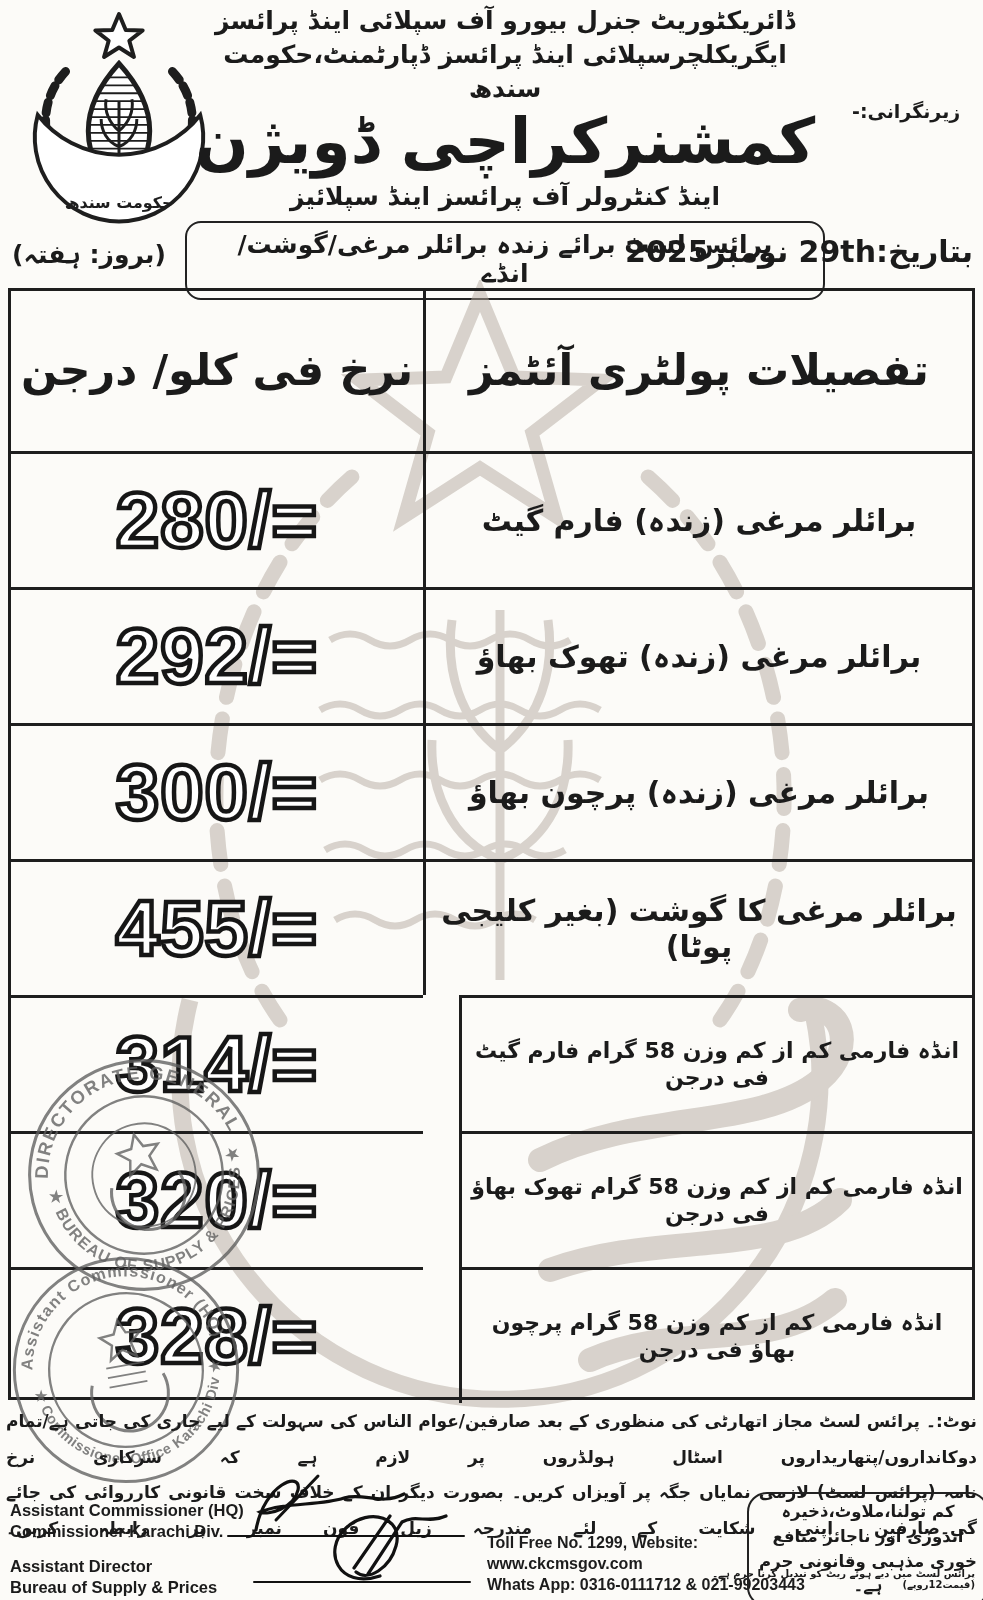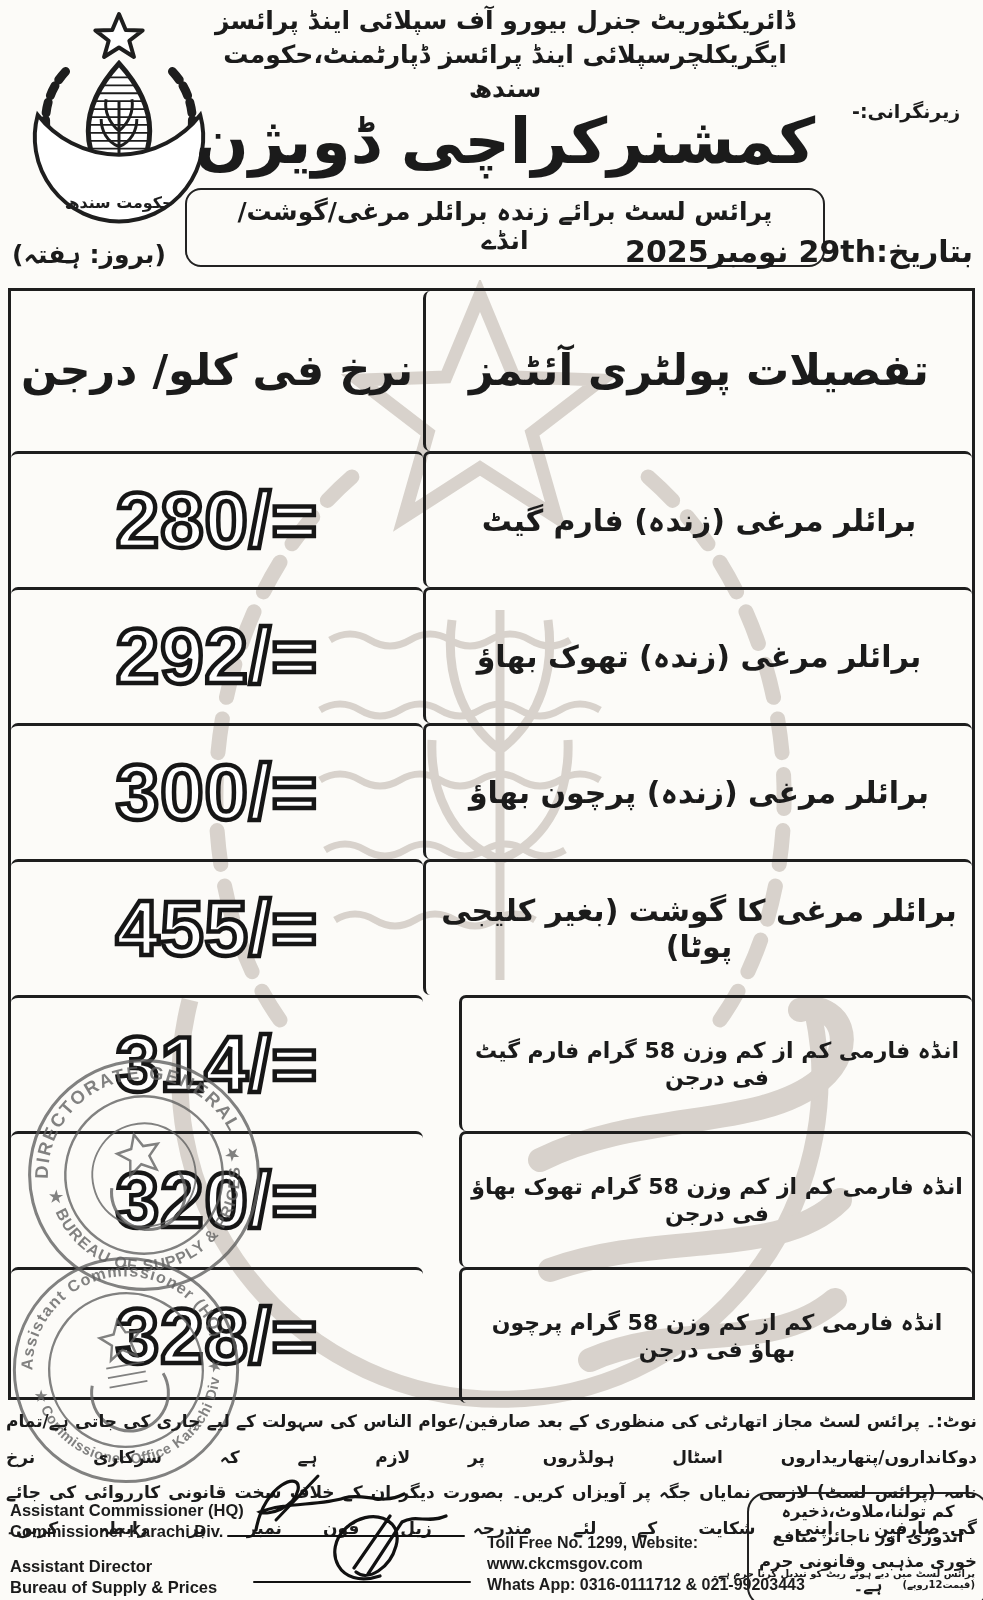--- a/index.html
+++ b/index.html
@@ -30,21 +30,21 @@
   .watermark{position:absolute; left:120px; top:280px; width:760px; height:1130px; opacity:.5; z-index:1; pointer-events:none;}
 
   
   .price-table{
     position:absolute; left:8px; top:288px; width:967px; height:1112px; z-index:2;
     display:grid; grid-template-columns:412px 1fr; grid-template-rows:160px repeat(7,136px);
     border:3.5px solid #1e1e1e; box-sizing:border-box; background:transparent;
   }
   .tcell{
     display:flex; align-items:center; justify-content:center;
-    border-top:3.5px solid #1e1e1e; box-sizing:border-box; overflow:hidden; padding:5px 8px;border-radius:7px;
+    border-top:3.5px solid #1e1e1e; box-sizing:border-box; overflow:hidden; padding:5px 8px;
   }
   .tcell:nth-child(-n+2){border-top:none;}
   .tcell:nth-child(even){border-left:3.5px solid #1e1e1e;}
   .colhead{font-size:43px; font-weight:800; direction:rtl; text-align:center; line-height:1.15;}
   .item{font-size:30px; font-weight:700; direction:rtl; text-align:center; line-height:1.2;}
   .item.small{font-size:22px;margin-left:36px;}
   .price{
     font-family:"Liberation Sans", sans-serif; font-weight:800; font-size:78px;
     color:#737373; -webkit-text-fill-color:#ffffff; -webkit-text-stroke:4.5px #161616;
     letter-spacing:1px; direction:ltr;
@@ -95,20 +95,21 @@
         <clipPath id="almclip">
           <path d="M110,54 C90,76 79,98 79,122 C79,150 93,166 110,166 C127,166 141,150 141,122 C141,98 130,76 110,54 Z"></path>
         </clipPath>
       </defs>
   </svg>
 
   <div class="head-center">
     <div class="org-line urdu">ڈائریکٹوریٹ جنرل بیورو آف سپلائی اینڈ پرائسز</div>
     <div class="org-line urdu">ایگریکلچرسپلائی اینڈ پرائسز ڈپارٹمنٹ،حکومت سندھ</div>
     <div class="main-title urdu">کمشنرکراچی ڈویژن</div>
+    <div class="subtitle urdu">اینڈ کنٹرولر آف پرائسز اینڈ سپلائیز</div>
     <div><span class="list-box urdu">پرائس لسٹ برائے زندہ برائلر مرغی/گوشت/انڈے</span></div>
   </div>
   <div class="supervision urdu">زیرنگرانی:-</div>
   <div class="date-line urdu">بتاریخ:29th نومبر2025</div>
   <div class="day-line urdu">(بروز: ہفتہ)</div>
 
   <svg class="watermark" viewBox="0 0 760 1130">
     <g fill="none" stroke="#b5aba1">
       <path d="M360,15 l34,82 87,3 -69,53 24,84 -76,-49 -76,49 24,-84 -69,-53 87,-3 Z" stroke-width="13"></path>
       <path d="M160,740 C60,600 70,330 240,190" stroke-width="15" stroke-dasharray="34 22" stroke-linecap="round"></path>

